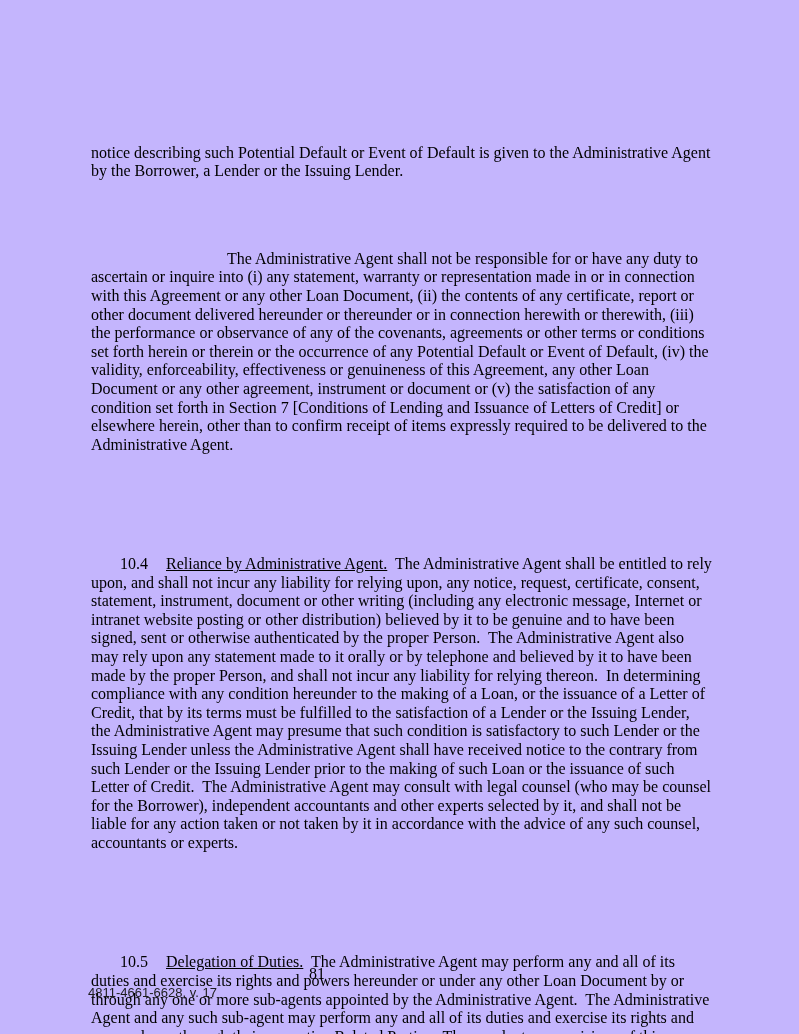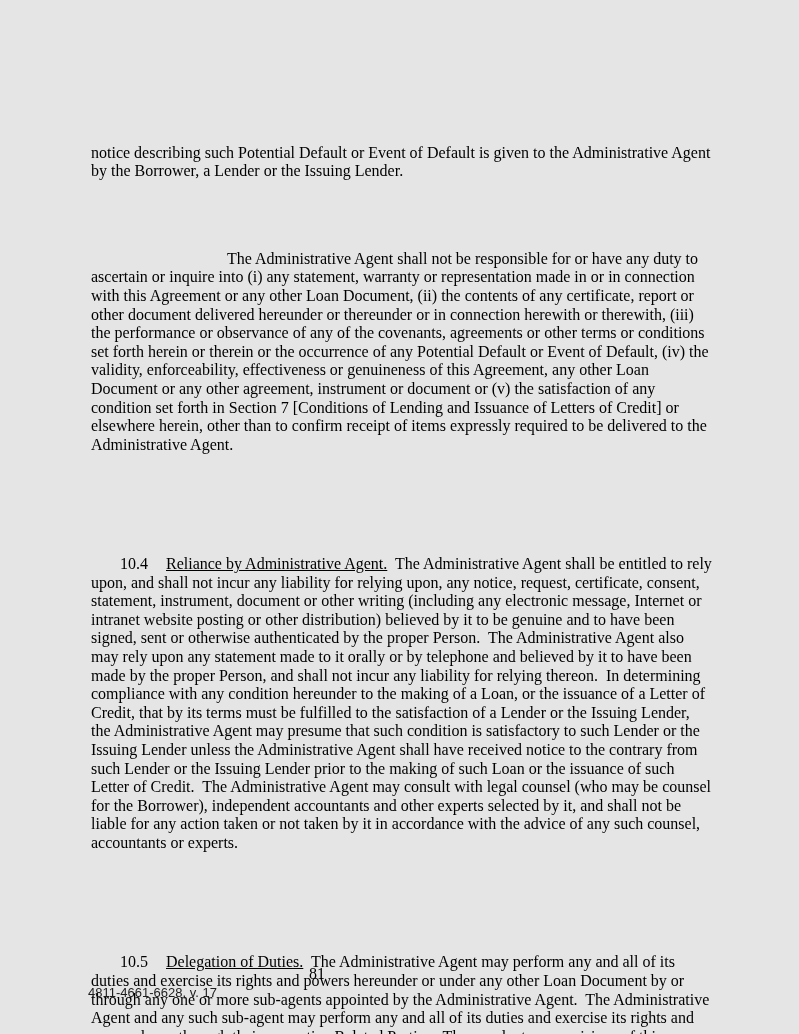--- a/index.html
+++ b/index.html
@@ -4,21 +4,21 @@
 <style>
   html, body {
     margin: 0;
     padding: 0;
     background: #ffffff;
   }
   .page {
     position: relative;
     width: 799px;
     height: 1034px;
-    background: #e5e5e5;
+    background: #c4b5fd;
     color: #000000;
     overflow: hidden;
   }
   .content {
     position: absolute;
     left: 91px;
     top: 88px;
     width: 622px;
     font-family: "Liberation Serif", serif;
     font-size: 16px;

